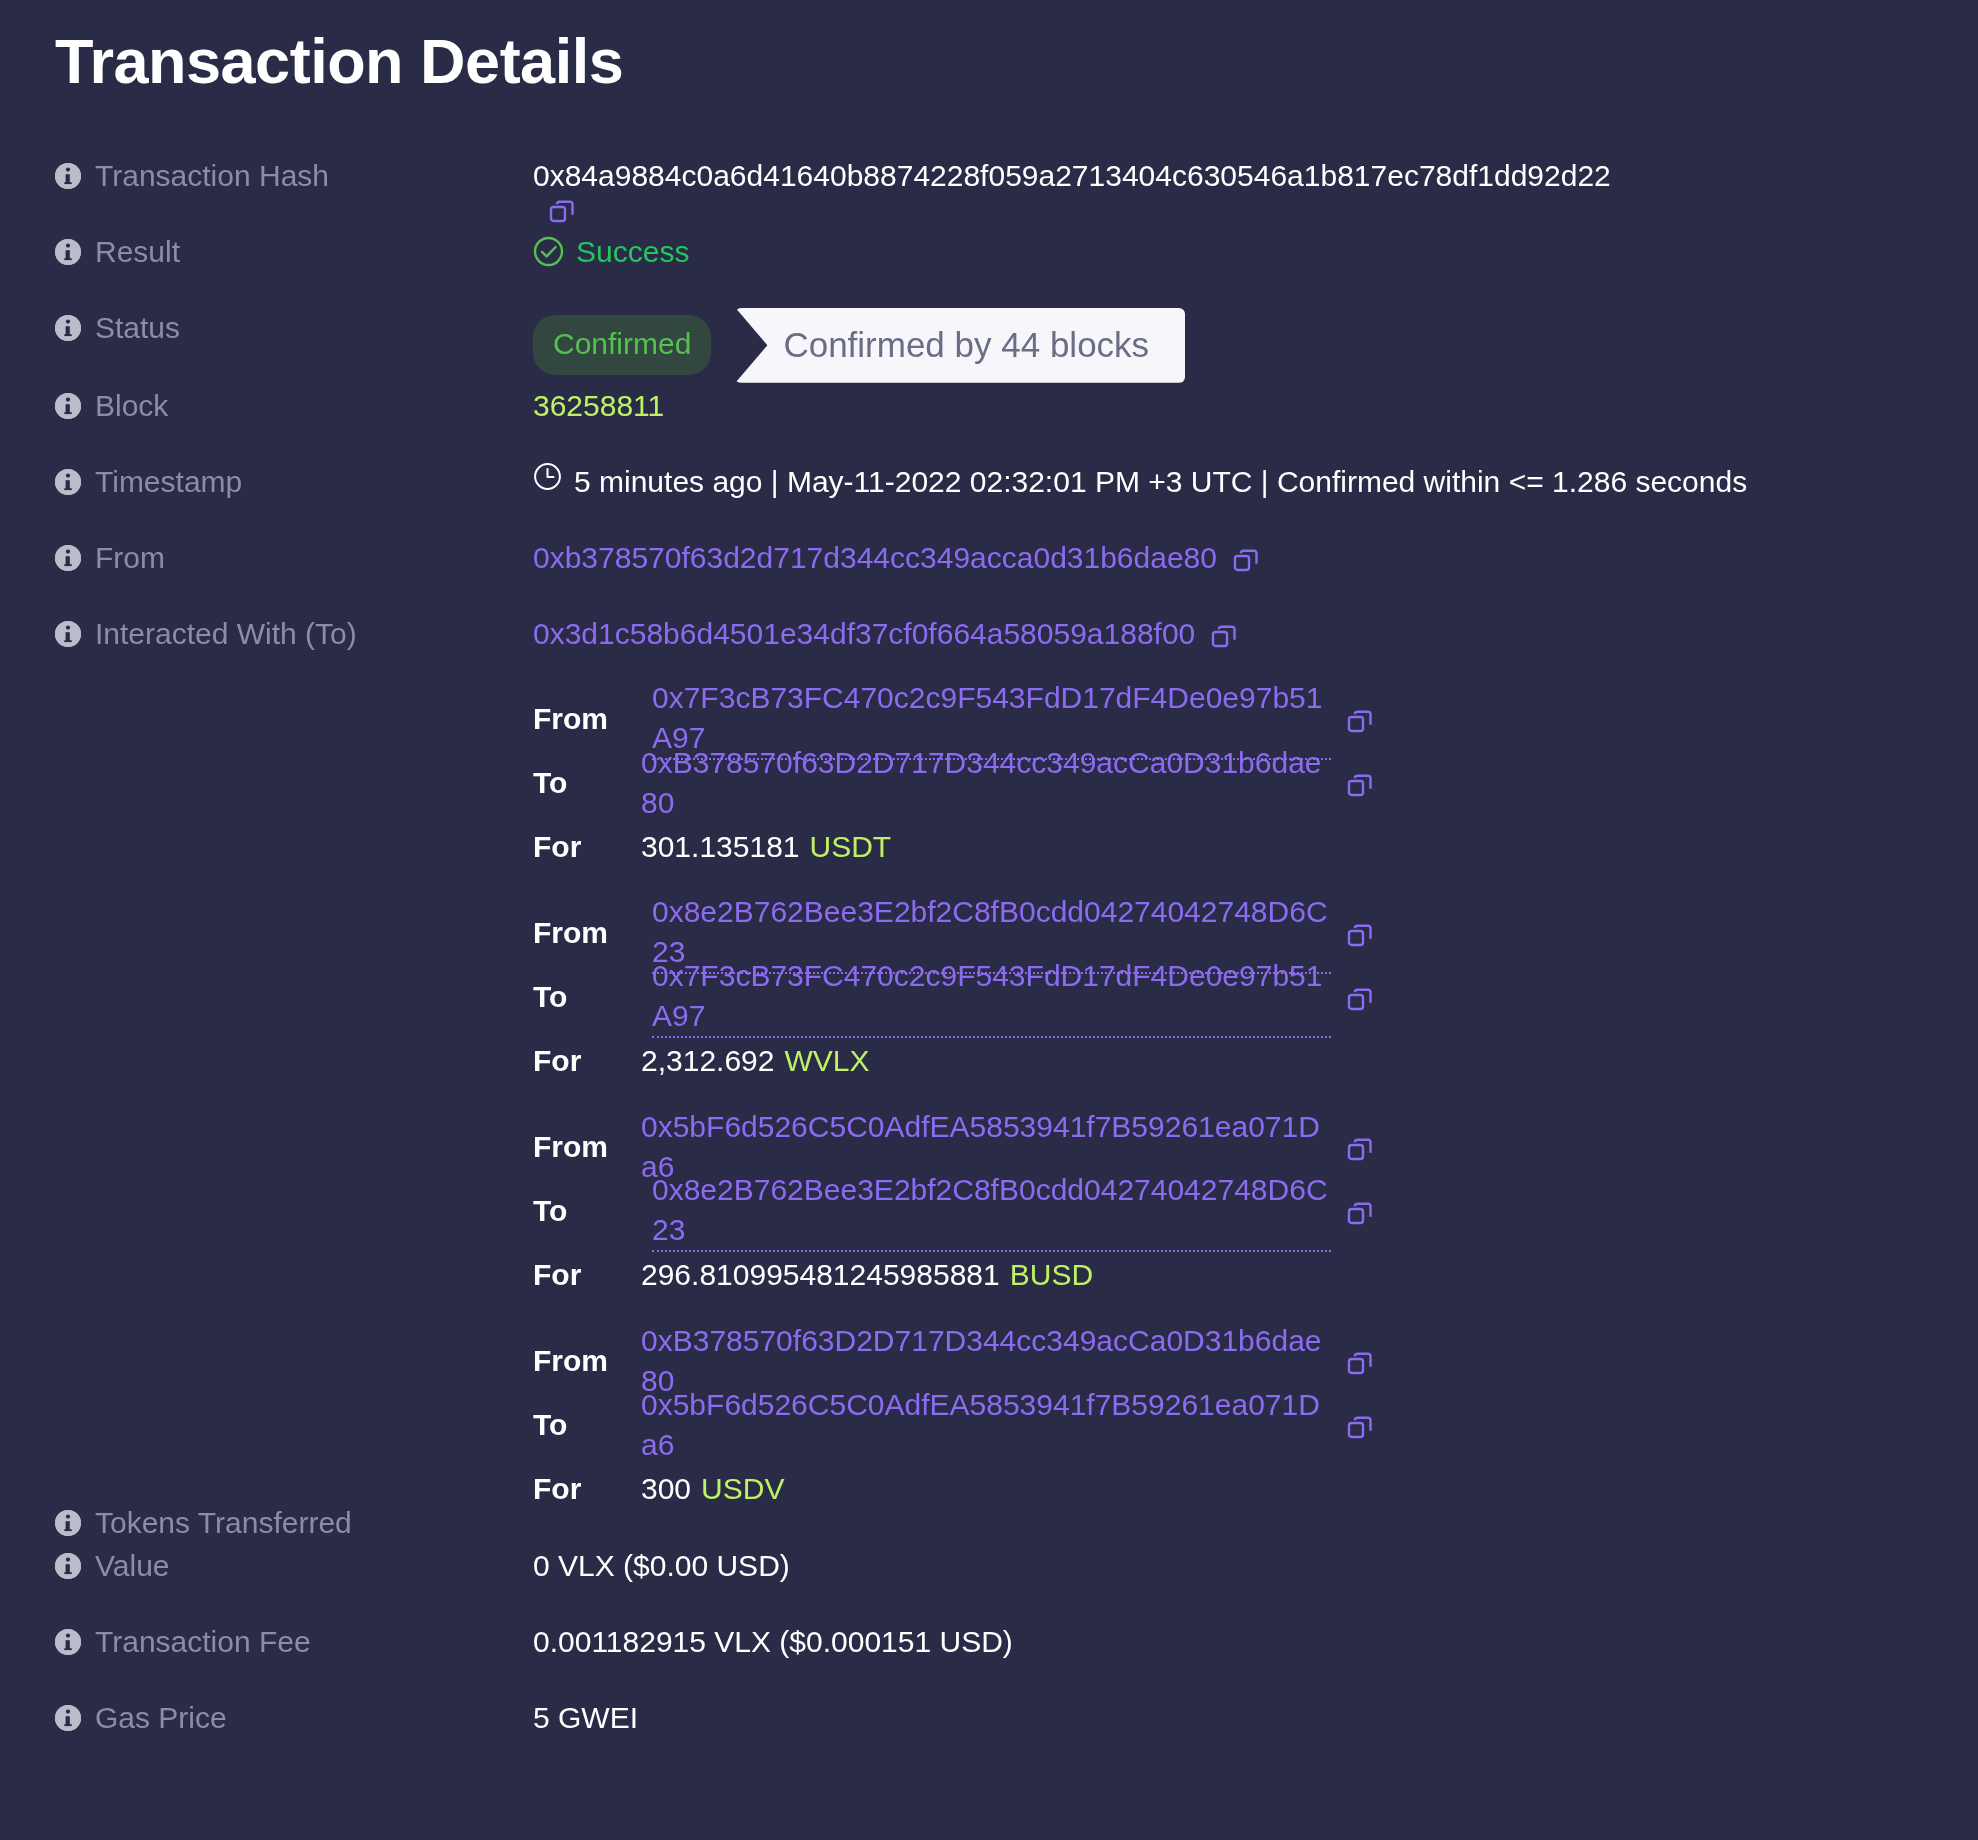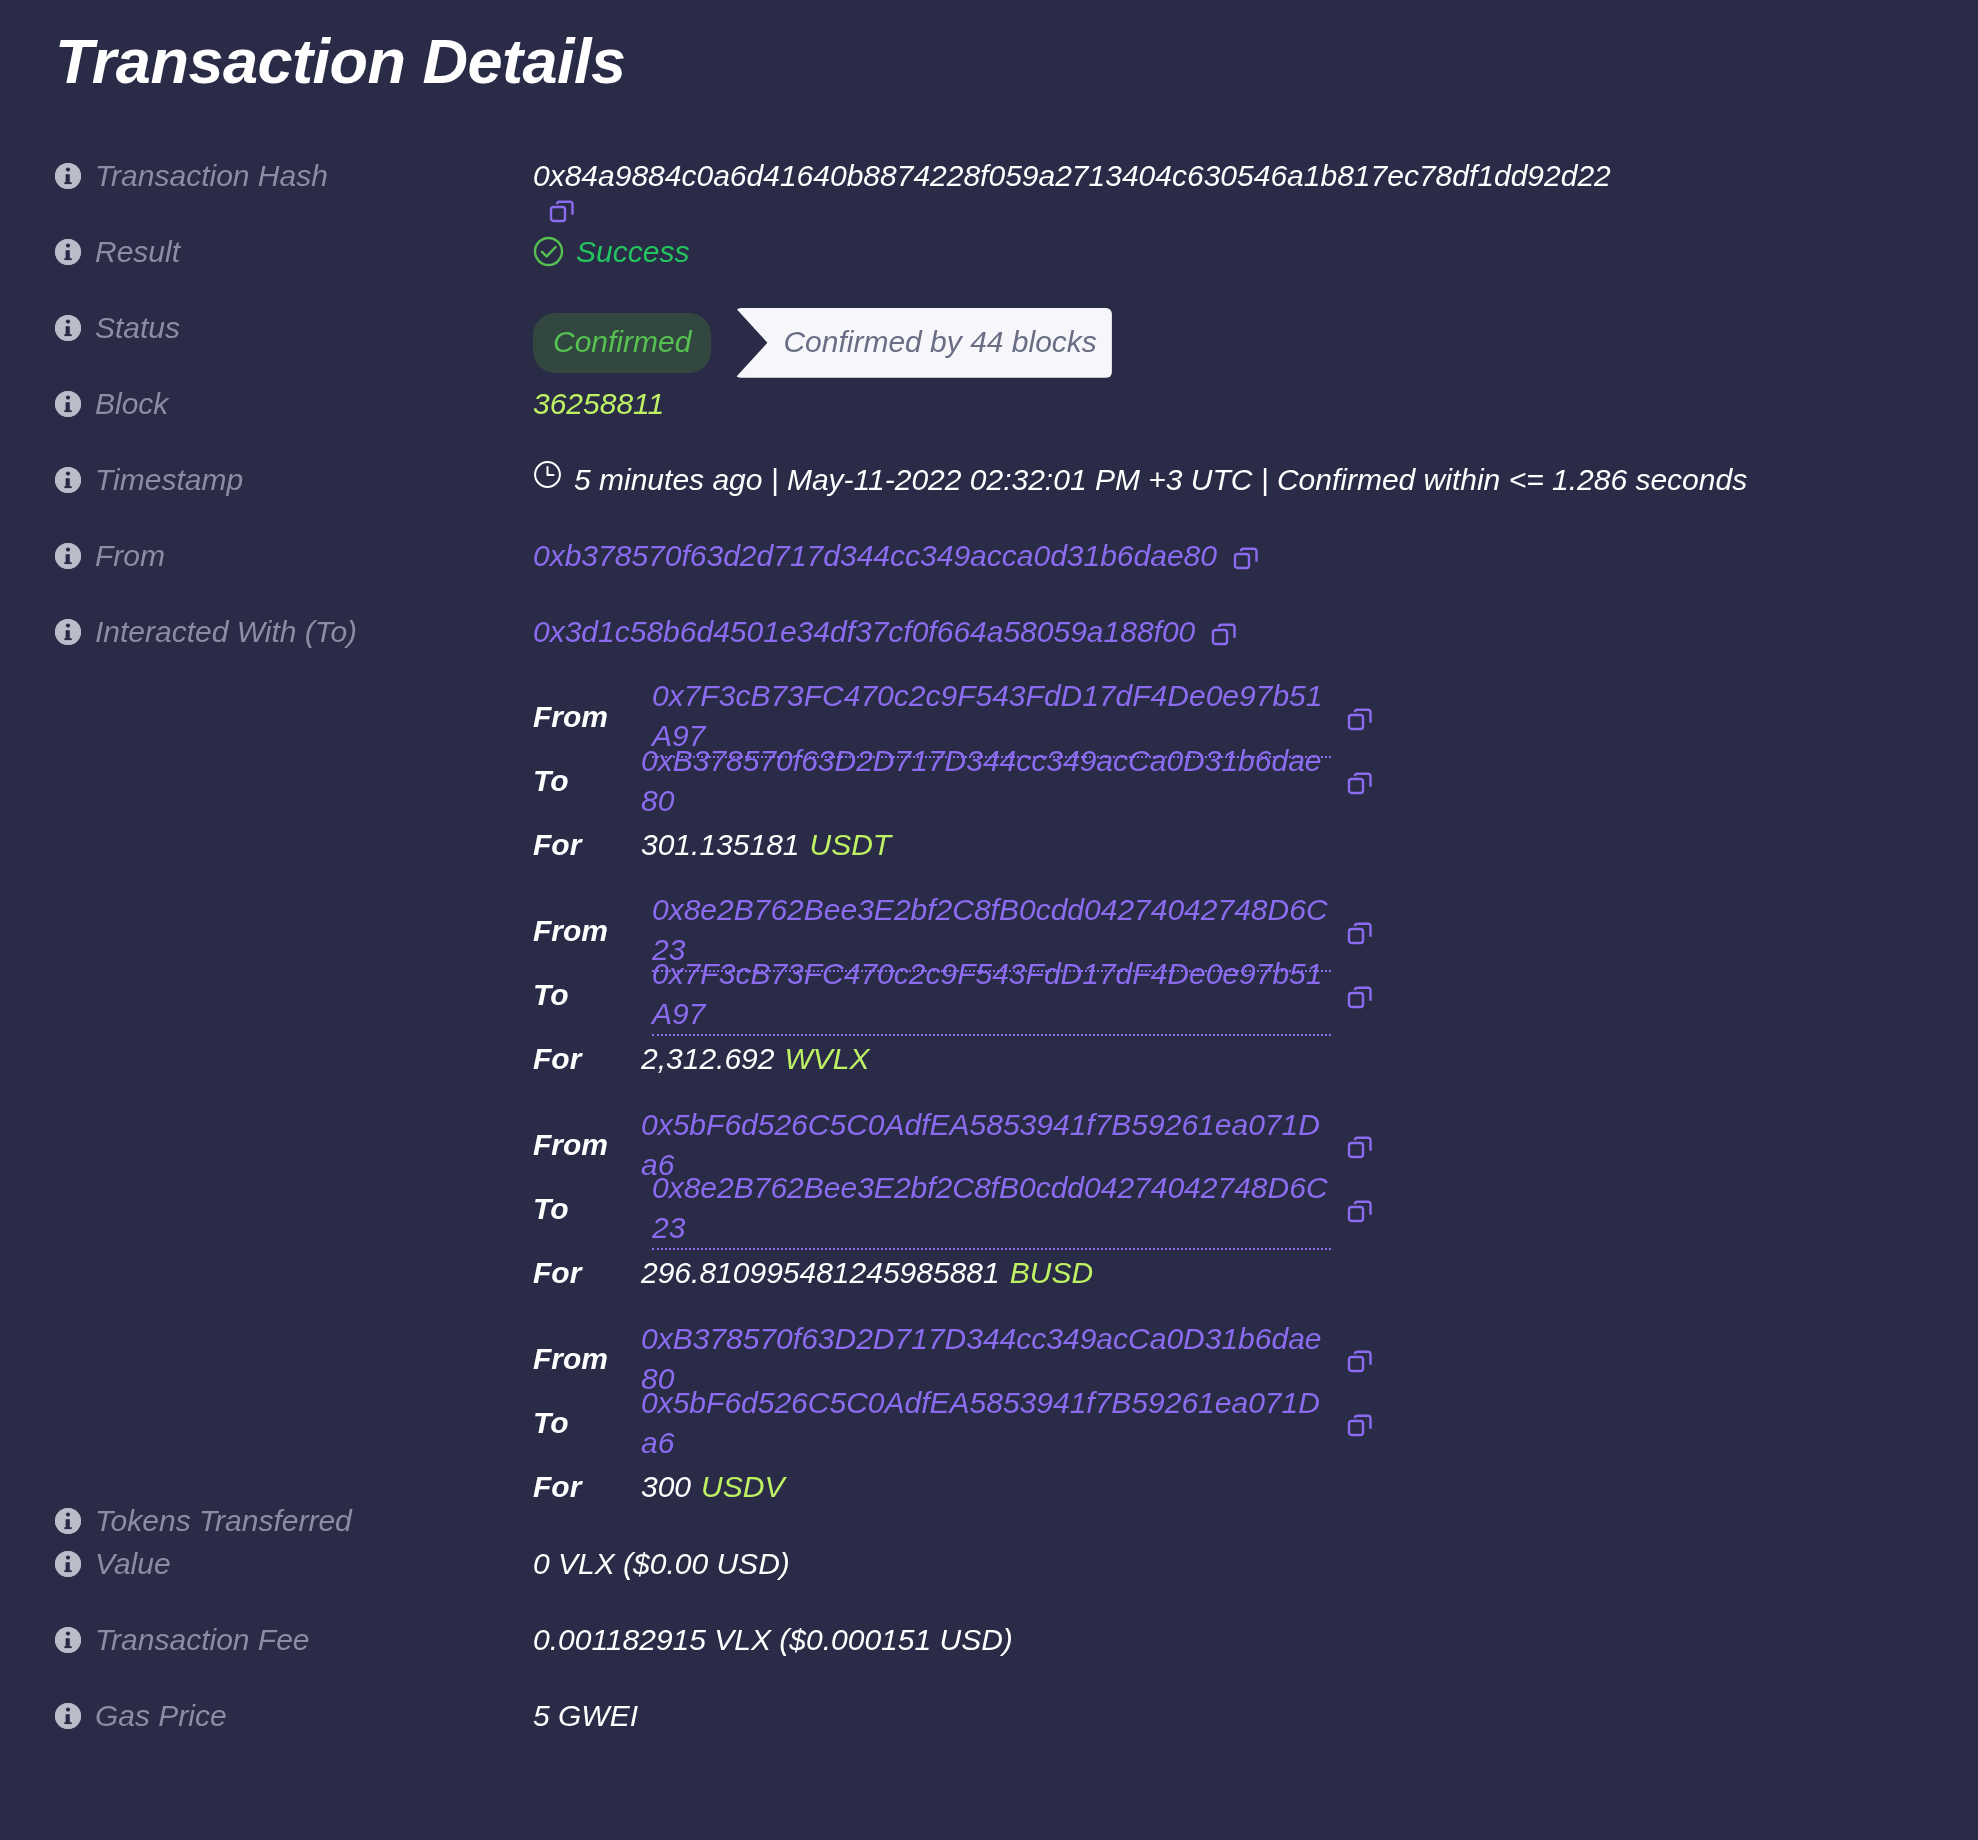--- a/index.html
+++ b/index.html
@@ -14,21 +14,20 @@
     color: #ffffff;
     overflow: hidden;
   }
   .page {
     position: relative;
     width: 1692px;
     height: 1840px;
     background: #2a2b47;
     box-sizing: border-box;
     padding: 0 55px;
-    font-style: italic;
   }
   .page-title {
     font-size: 63px;
     font-weight: 700;
     color: #ffffff;
     letter-spacing: -0.5px;
     margin: 0;
     padding-top: 22px;
     line-height: 1.25;
   }
@@ -132,23 +131,23 @@
     line-height: 1;
     padding: 14px 20px 16px 20px;
     border-radius: 22px;
     white-space: nowrap;
   }
   .status-tooltip {
     position: relative;
     margin-left: 24px;
     background: #f7f7fb;
     color: #6a6e85;
-    font-size: 30px;
+    font-size: 35px;
     line-height: 1;
-    padding: 19px 15px 21px 48px;
+    padding: 19px 36px 21px 48px;
     border-radius: 6px;
     white-space: nowrap;
     clip-path: polygon(0 0, 100% 0, 100% 100%, 0 100%, 32px 50%);
   }
 
   
   .ts-wrap {
     display: flex;
     align-items: flex-start;
     gap: 12px;

